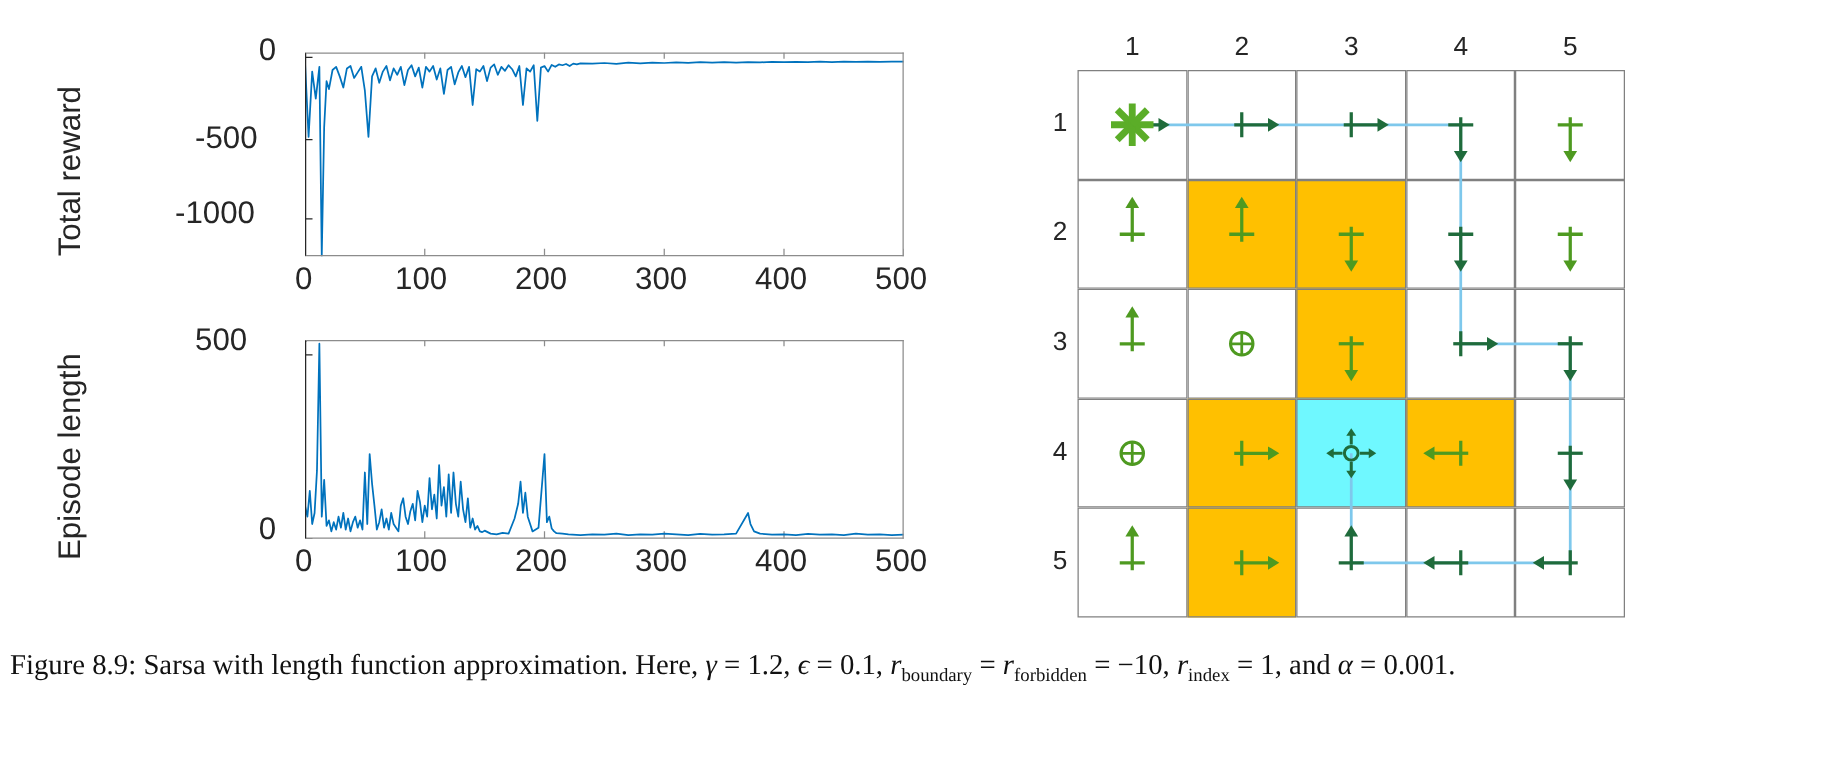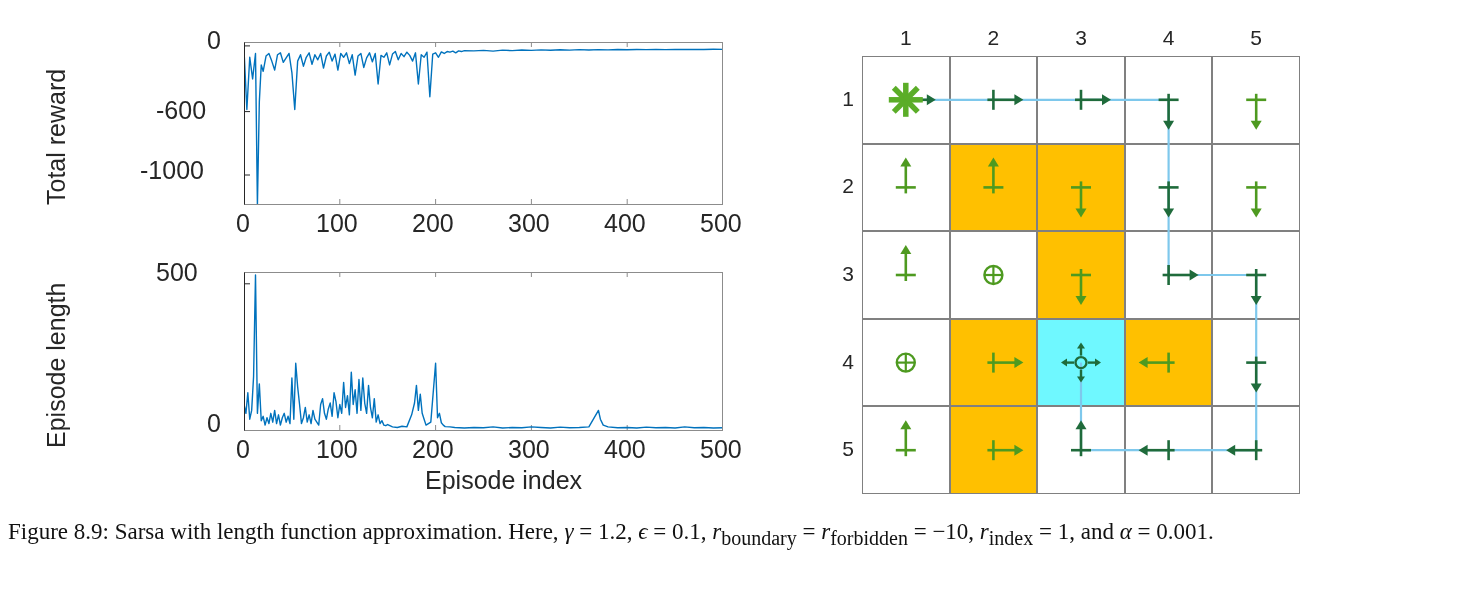--- a/index.html
+++ b/index.html
@@ -45,31 +45,31 @@
 
   #grid-svg{position:absolute;left:0;top:0;pointer-events:none;}
 
   
   #caption{
     position:absolute;left:8px;top:515px;width:1462px;
     font-family:"Liberation Serif",serif;font-size:23px;color:#111;
     line-height:33px;
   }
   #caption .mi{font-style:italic;font-family:"Liberation Serif",serif;}
-  #caption sub{font-size:20px;font-style:normal;}
+  #caption sub{font-size:15px;font-style:normal;}
 </style>
 </head>
 <body>
 
 <div id="left-figure">
 
   <div class="ylabel" style="left:42px;top:205px;">Total reward</div>
 
   <div class="tick-lbl" style="left:207px;top:26px;">0</div>
-  <div class="tick-lbl" style="left:156px;top:96px;">-600</div>
+  <div class="tick-lbl" style="left:156px;top:96px;">-500</div>
   <div class="tick-lbl" style="left:140px;top:156px;">-1000</div>
 
   <div class="plotbox" style="left:244px;top:42px;width:479px;height:163px;">
     <svg width="479" height="163" viewBox="0 0 479 163">
 
       <g stroke="#262626" stroke-width="1">
         <line x1="0" y1="3.9" x2="6" y2="3.9"></line>
         <line x1="0" y1="69.6" x2="6" y2="69.6"></line>
         <line x1="0" y1="133" x2="6" y2="133"></line>
       </g>
@@ -123,21 +123,20 @@
     <div class="frame"></div>
   </div>
 
   <div class="tick-lbl" style="left:236px;top:435px;">0</div>
   <div class="tick-lbl" style="left:316px;top:435px;">100</div>
   <div class="tick-lbl" style="left:412px;top:435px;">200</div>
   <div class="tick-lbl" style="left:508px;top:435px;">300</div>
   <div class="tick-lbl" style="left:604px;top:435px;">400</div>
   <div class="tick-lbl" style="left:700px;top:435px;">500</div>
 
-  <div class="axlabel" style="left:425px;top:466px;">Episode index</div>
 </div>
 
 <div id="grid-figure">
   <div id="col-headers">
       <div class="colhdr" style="left: 30.8px; top: 8px;">1</div>
       <div class="colhdr" style="left: 118.4px; top: 8px;">2</div>
       <div class="colhdr" style="left: 206px; top: 8px;">3</div>
       <div class="colhdr" style="left: 293.6px; top: 8px;">4</div>
       <div class="colhdr" style="left: 381.2px; top: 8px;">5</div>
     </div>

